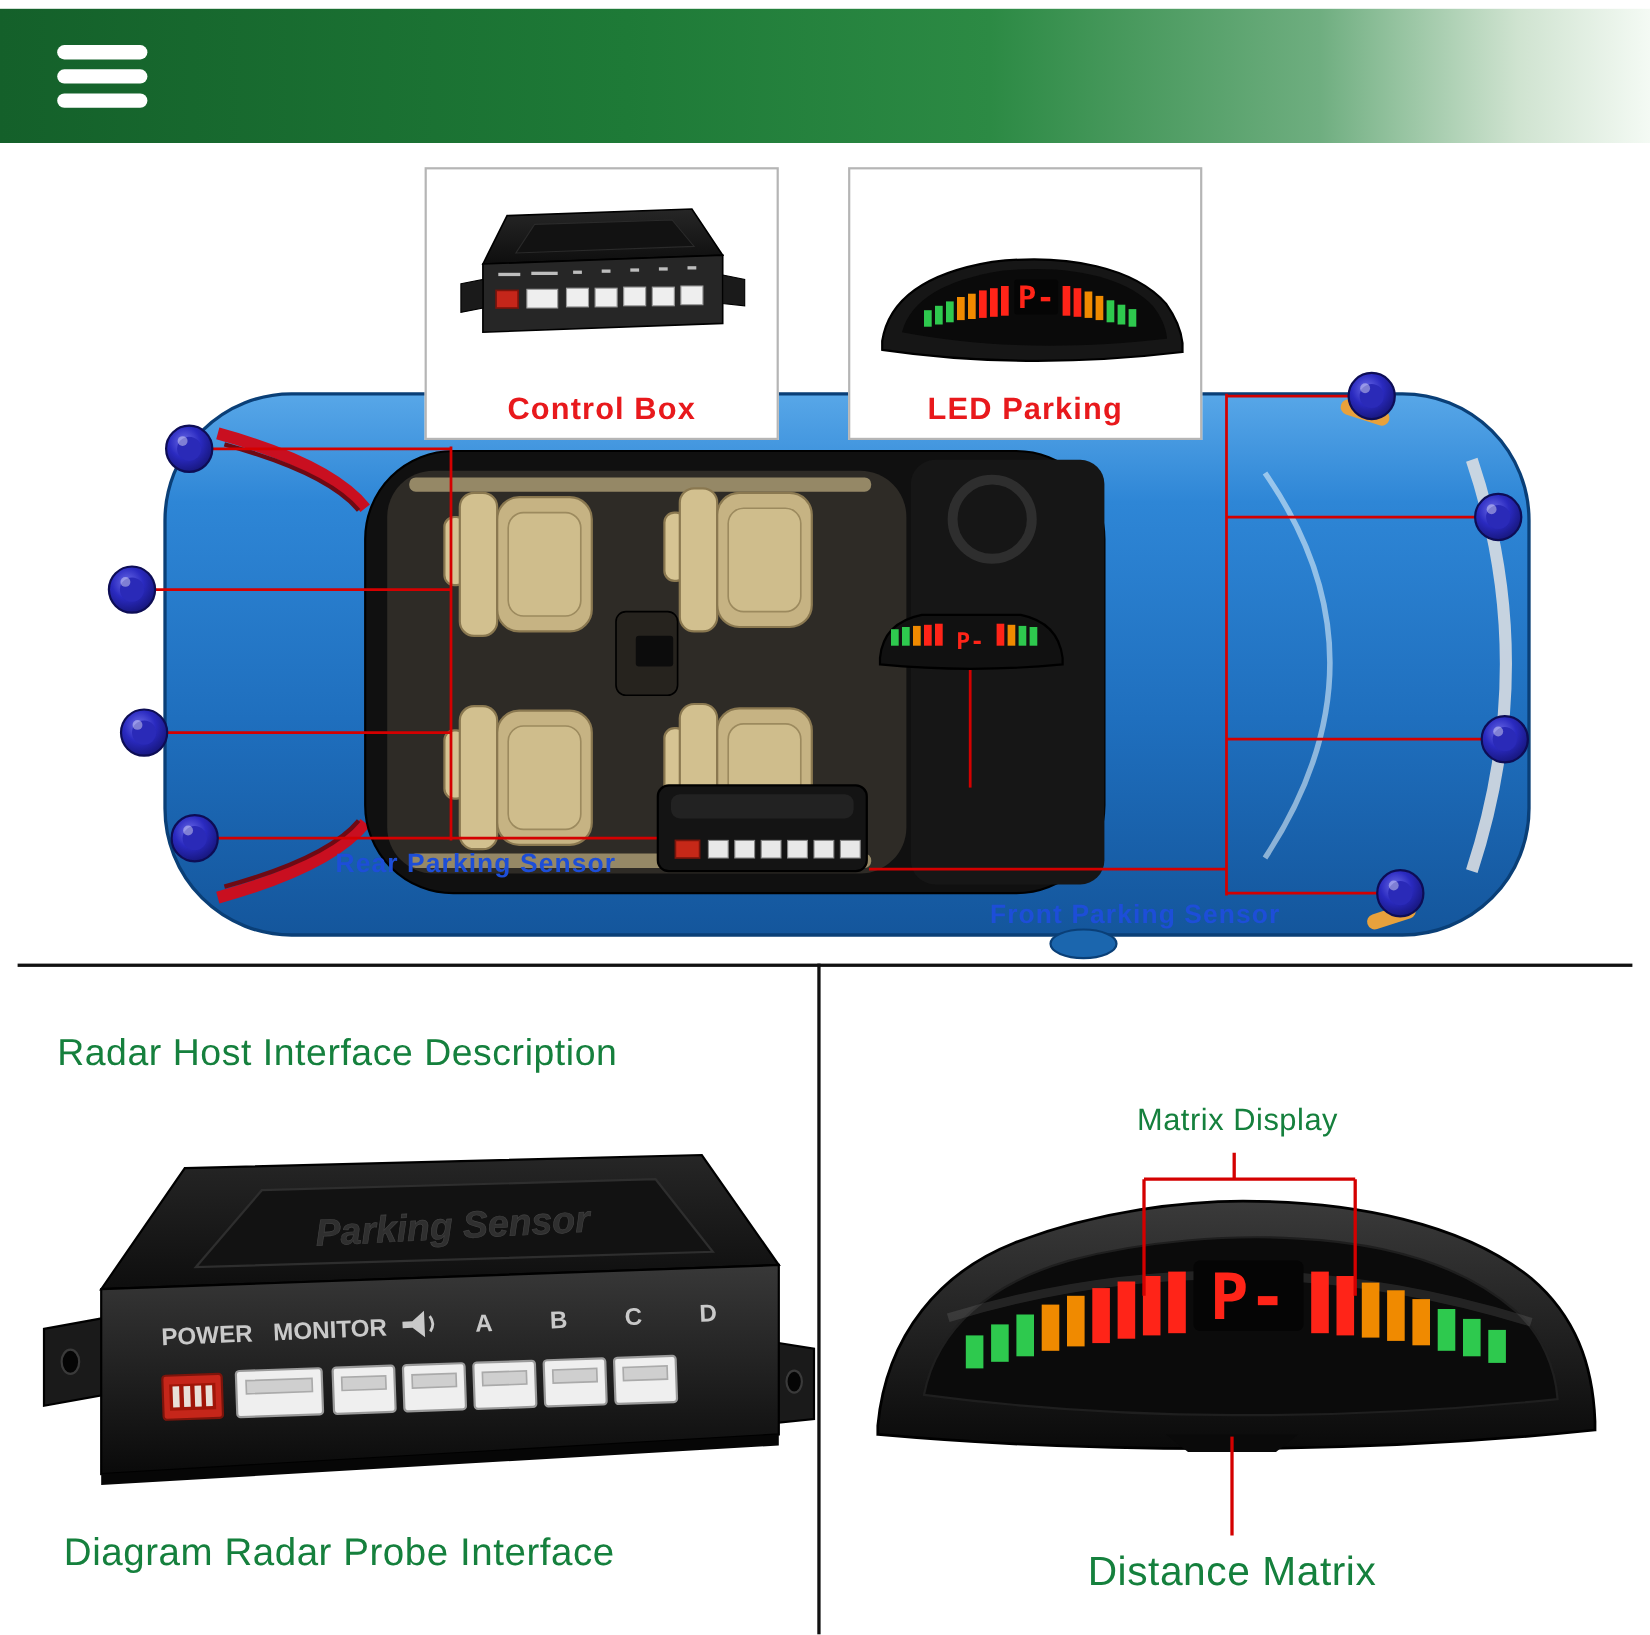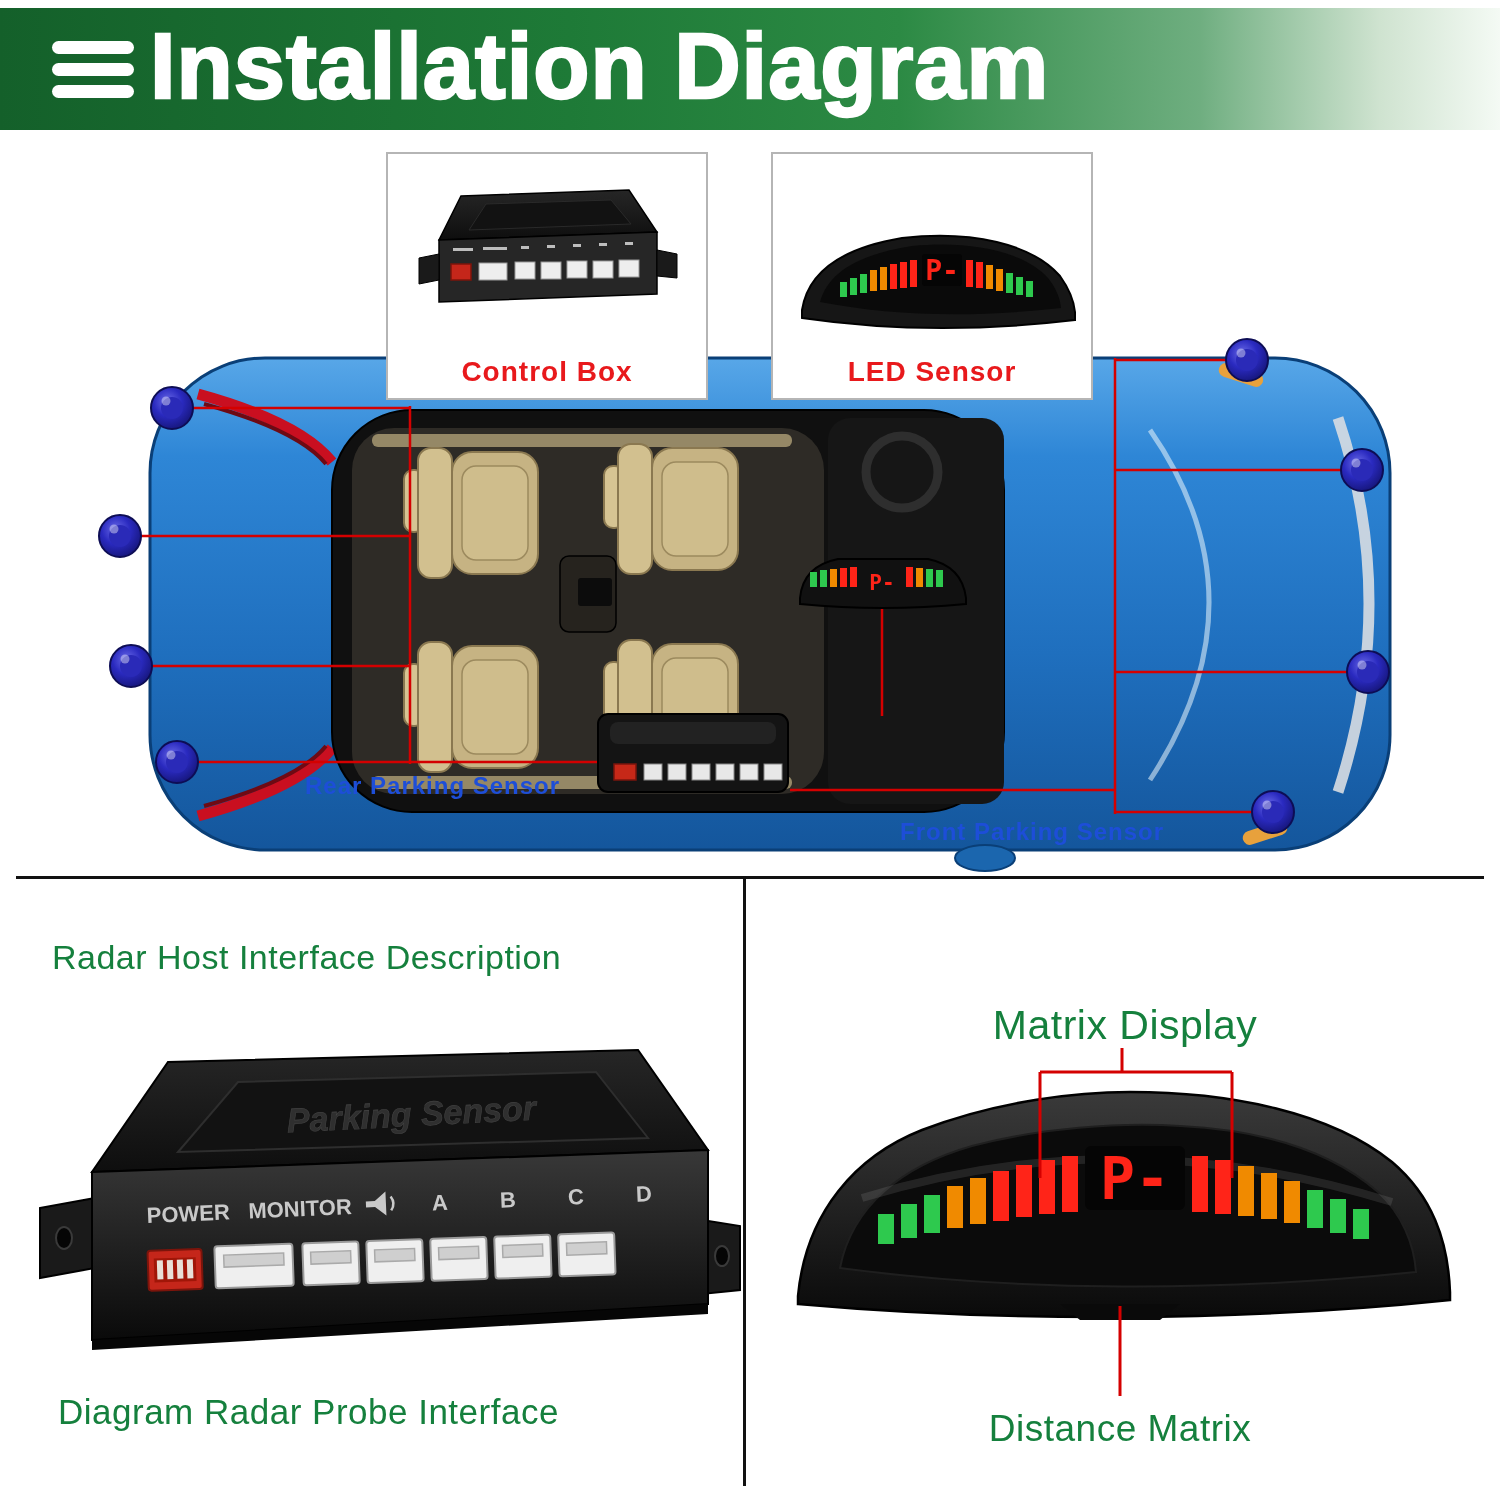--- a/index.html
+++ b/index.html
@@ -41,37 +41,36 @@
   .digit7 { font-family:"DejaVu Sans Mono", monospace; font-weight:bold; }
 
   
   .divider-h { left:16px; top:876px; width:1468px; height:3px; background:#111; z-index:4; }
   .divider-v { left:743px; top:876px; width:3px; height:610px; background:#111; z-index:4; }
 
   
   .sec-title { color:#15803d; font-weight:normal; z-index:6; white-space:nowrap; letter-spacing:0.5px; }
   .t-host    { left:52px;  top:938px;  font-size:34px; }
   .t-probe   { left:58px;  top:1392px; font-size:35px; }
-  .t-matrix  { left:940px; top:1002px; width:370px; text-align:center; font-size:41px; }
+  .t-matrix  { left:940px; top:1002px; width:370px; text-align:center; font-size:28px; }
   .t-dist    { left:925px; top:1408px; width:390px; text-align:center; font-size:37px; }
 
   .car-label { color:#1d4ed8; font-weight:bold; font-size:24px; letter-spacing:1px; z-index:6; white-space:nowrap; }
   .l-rear  { left:305px; top:772px; }
   .l-front { left:900px; top:818px;text-align:right; }
 </style>
 </head>
 <body>
 
 <header class="abs banner">
   <span class="menu-icon">
       <i></i>
       <i></i>
       <i></i>
     </span>
-  <h1>Installation Diagram</h1>
 </header>
 
 <svg class="scene" width="1500" height="1486" viewBox="0 0 1500 1486">
   <defs>
     <linearGradient id="carG" x1="0" y1="0" x2="0" y2="1">
       <stop offset="0%" stop-color="#58a7e8"></stop>
         <stop offset="20%" stop-color="#2e86d6"></stop>
       <stop offset="60%" stop-color="#1f6fbe"></stop>
         <stop offset="100%" stop-color="#14569c"></stop>
     </linearGradient>
@@ -344,21 +343,21 @@
       <text class="digit7" x="166" y="118" font-size="28" fill="#ff2418" text-anchor="middle">P-</text>
       <rect x="190" y="98" width="7" height="27" fill="#ff2418"></rect>
         <rect x="200" y="100" width="7" height="26" fill="#ff2418"></rect>
       <rect x="210" y="103" width="7" height="24" fill="#f08a00"></rect>
         <rect x="220" y="107" width="7" height="22" fill="#f08a00"></rect>
       <rect x="230" y="111" width="7" height="20" fill="#2ec94e"></rect>
         <rect x="240" y="115" width="7" height="18" fill="#2ec94e"></rect>
       <rect x="250" y="119" width="7" height="16" fill="#2ec94e"></rect>
     </g>
   </svg>
-  <div class="inset-label">LED Sensor</div>
+  <div class="inset-label">LED Parking</div>
 </div>
 
 <div class="abs divider-h"></div>
 <div class="abs divider-v"></div>
 
 <div class="abs car-label l-rear">Rear Parking Sensor</div>
 <div class="abs car-label l-front">Front Parking Sensor</div>
 
 <div class="abs sec-title t-host">Radar Host Interface Description</div>
 <div class="abs sec-title t-probe">Diagram Radar Probe Interface</div>

